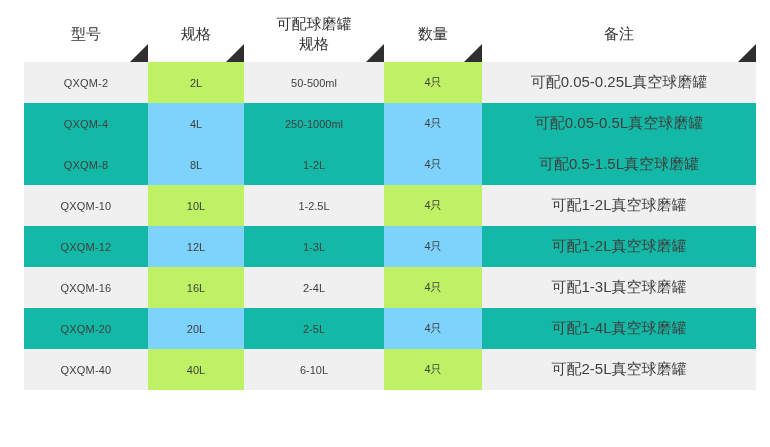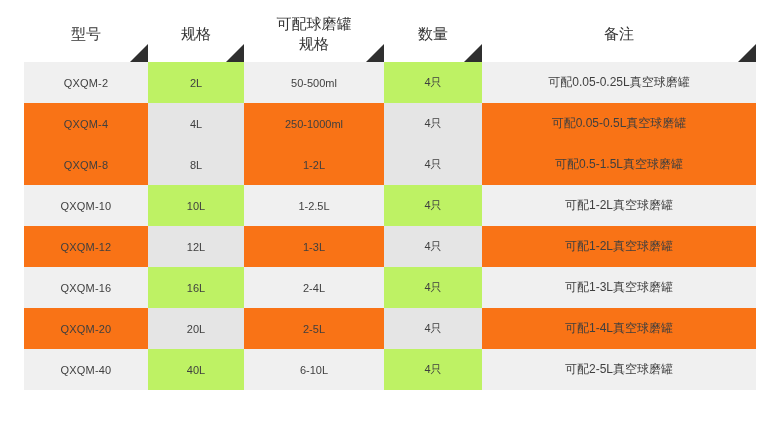--- a/index.html
+++ b/index.html
@@ -63,28 +63,28 @@
   col.c-qty   { width: 98px; }
   col.c-note  { width: 274px; }
 
   tbody td {
     height: 41px;
     font-size: 11px;
     color: #3f3f3f;
   }
   
   tbody tr.odd td.plain  { background: #f0f0f0; }
-  tbody tr.even td.plain { background: #f97316; }
+  tbody tr.even td.plain { background: #14b8a6; }
 
   
   tbody tr.odd  td.green { background: #bef264; }
-  tbody tr.even td.green { background: #e5e5e5; }
+  tbody tr.even td.green { background: #7dd3fc; }
 
   tbody td.model { letter-spacing: .2px; }
-  tbody td.note  { font-size: 12px; }
+  tbody td.note  { font-size: 15px; }
 </style>
 </head>
 <body>
 
 <div class="spec-table-wrap">
   <table class="spec-table">
     <colgroup>
       <col class="c-model">
       <col class="c-spec">
       <col class="c-jar">

